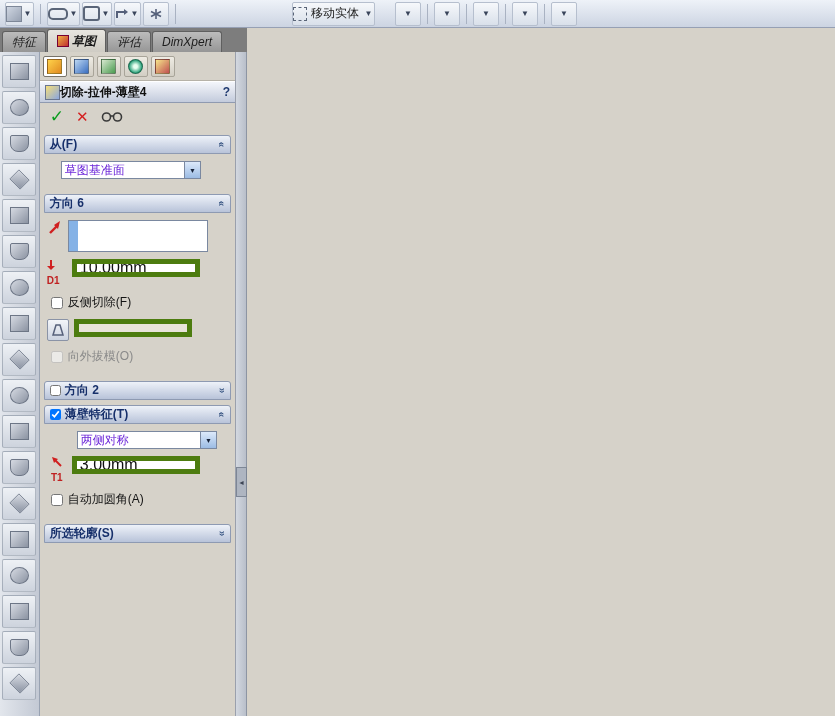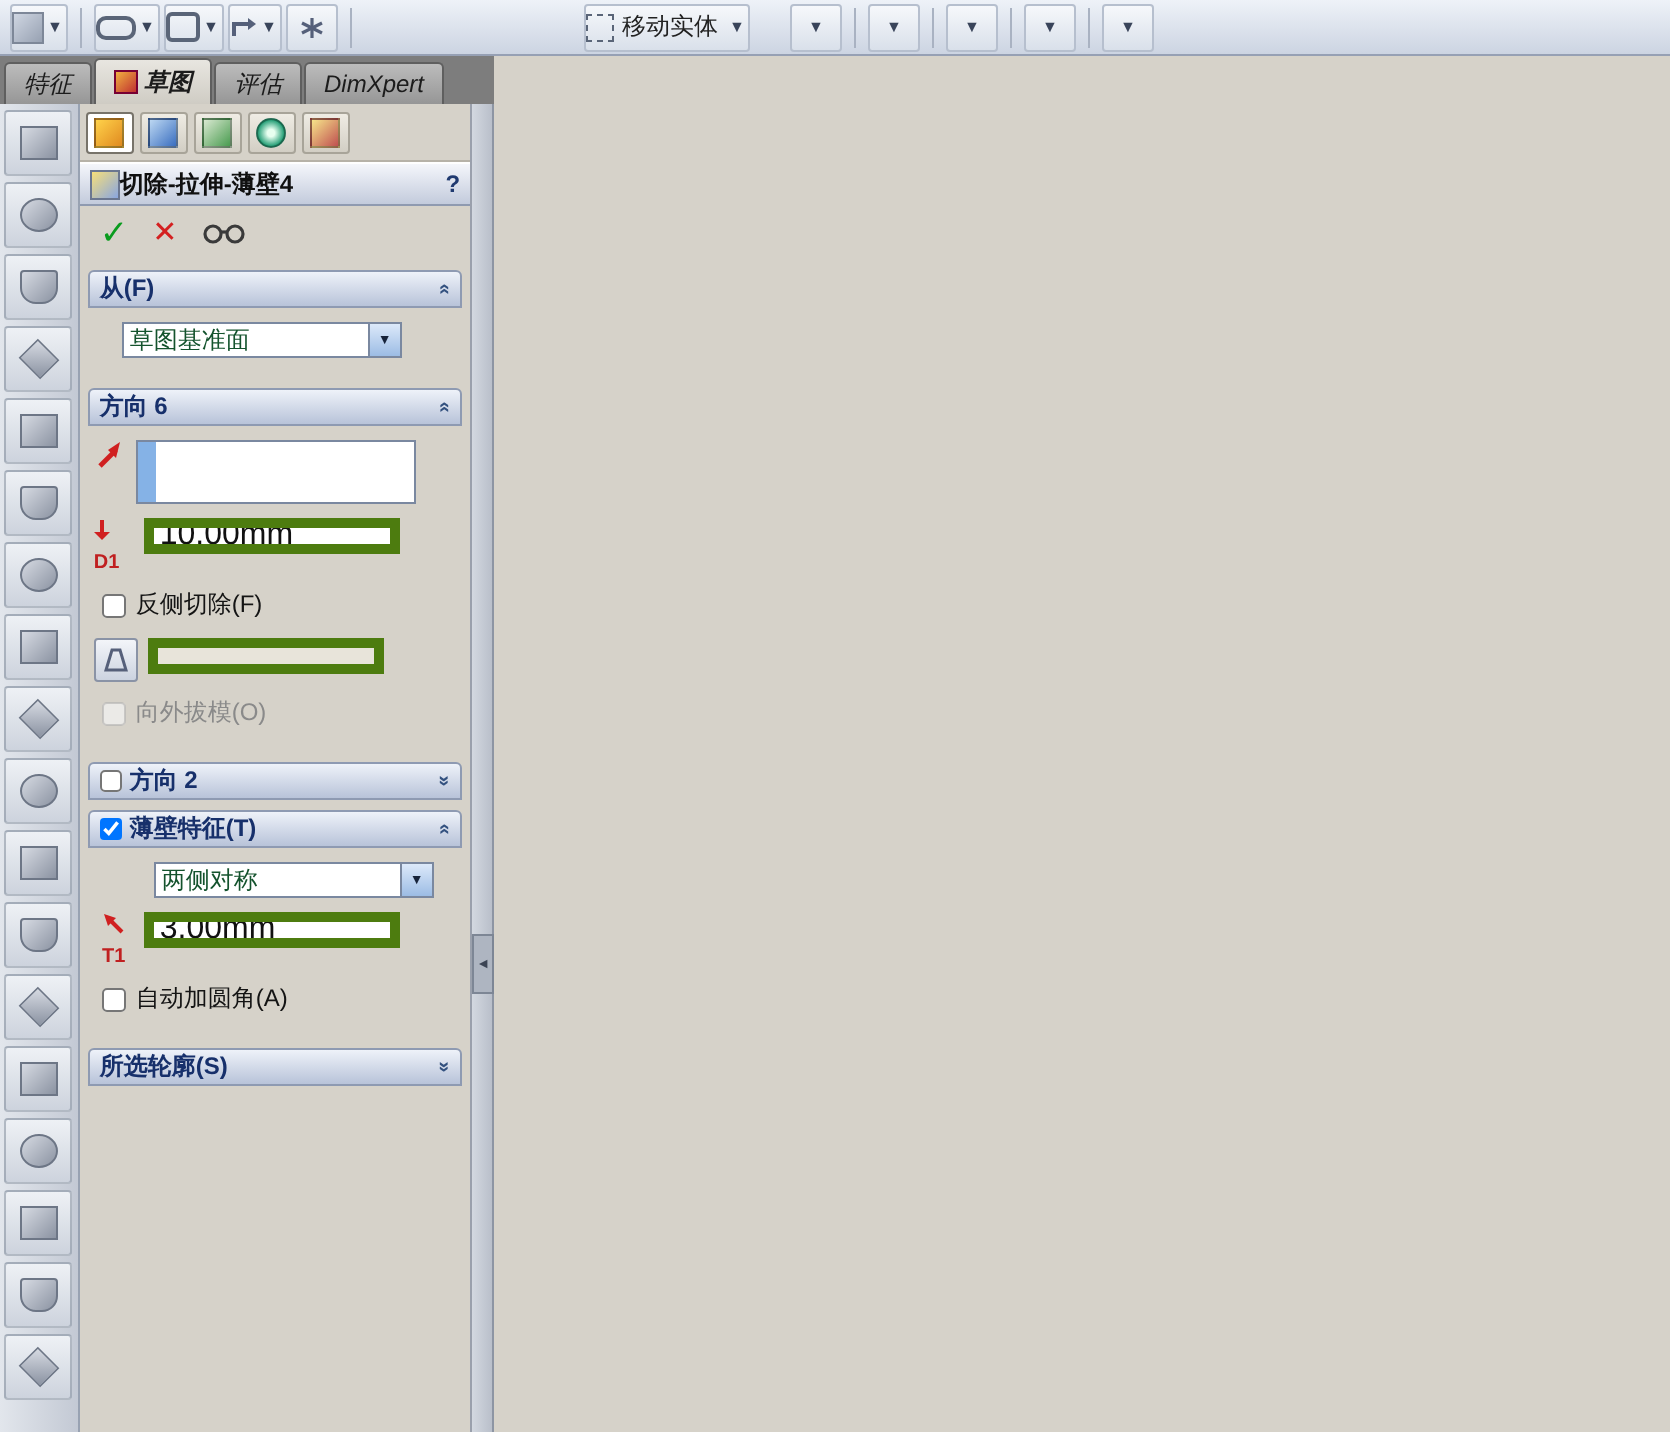--- a/index.html
+++ b/index.html
@@ -63,21 +63,21 @@
   .sec-h{height:17px;border:1px solid #8e9ab2;border-radius:3px 3px 0 0;
     background:linear-gradient(#eef2f9,#b8c3d9);display:flex;align-items:center;gap:4px;
     padding:0 5px;color:#17306b;font-weight:bold;font-size:12px;}
   .chev{margin-left:auto;font-size:10px;color:#33517f;display:inline-block;transform:rotate(90deg);}
   .chev.dn{transform:rotate(-90deg);}
   .sec-b{padding:7px 3px 3px 3px;}
   .row{display:flex;align-items:flex-start;gap:5px;margin:0 0 7px 0;}
   .ibox{width:20px;height:20px;flex:none;border:1px solid #8a93a6;border-radius:2px;
     background:linear-gradient(#f3f5f9,#ccd3e0);display:flex;align-items:center;justify-content:center;}
   .combo{width:140px;height:18px;background:#fff;border:1px solid #7a88a0;display:flex;align-items:center;box-sizing:border-box;}
-  .combo .cv{flex:1;padding:0 3px;white-space:nowrap;overflow:hidden;font-size:12px;color:#14532d;}
+  .combo .cv{flex:1;padding:0 3px;white-space:nowrap;overflow:hidden;font-size:12px;color:#6d28d9;}
   .combo .ca{width:15px;height:100%;background:linear-gradient(#dce9fa,#9cbce4);
     border-left:1px solid #7a88a0;display:flex;align-items:center;justify-content:center;font-size:7px;color:#16233a;}
   .txt{height:18px;width:128px;border:5px solid #4d7c0f;font-size:16px;padding:0 3px;background:#fff;box-sizing:border-box;
        font-family:Liberation Sans, sans-serif;color:#111;}
   .txt.dis{background:#e8e4da;width:118px;color:#777;}
   .selbox{width:140px;height:32px;border:1px solid #7a88a0;background:#fff;position:relative;box-sizing:border-box;}
   .selbox .strip{position:absolute;left:0;top:0;bottom:0;width:9px;background:#85b2e6;}
   .sym{color:#c02020;font-weight:bold;font-size:10px;}
   .cbrow{display:flex;align-items:center;gap:5px;margin:2px 0 8px 4px;color:#141414;}
   .cbrow input{width:12px;height:12px;margin:0;}

